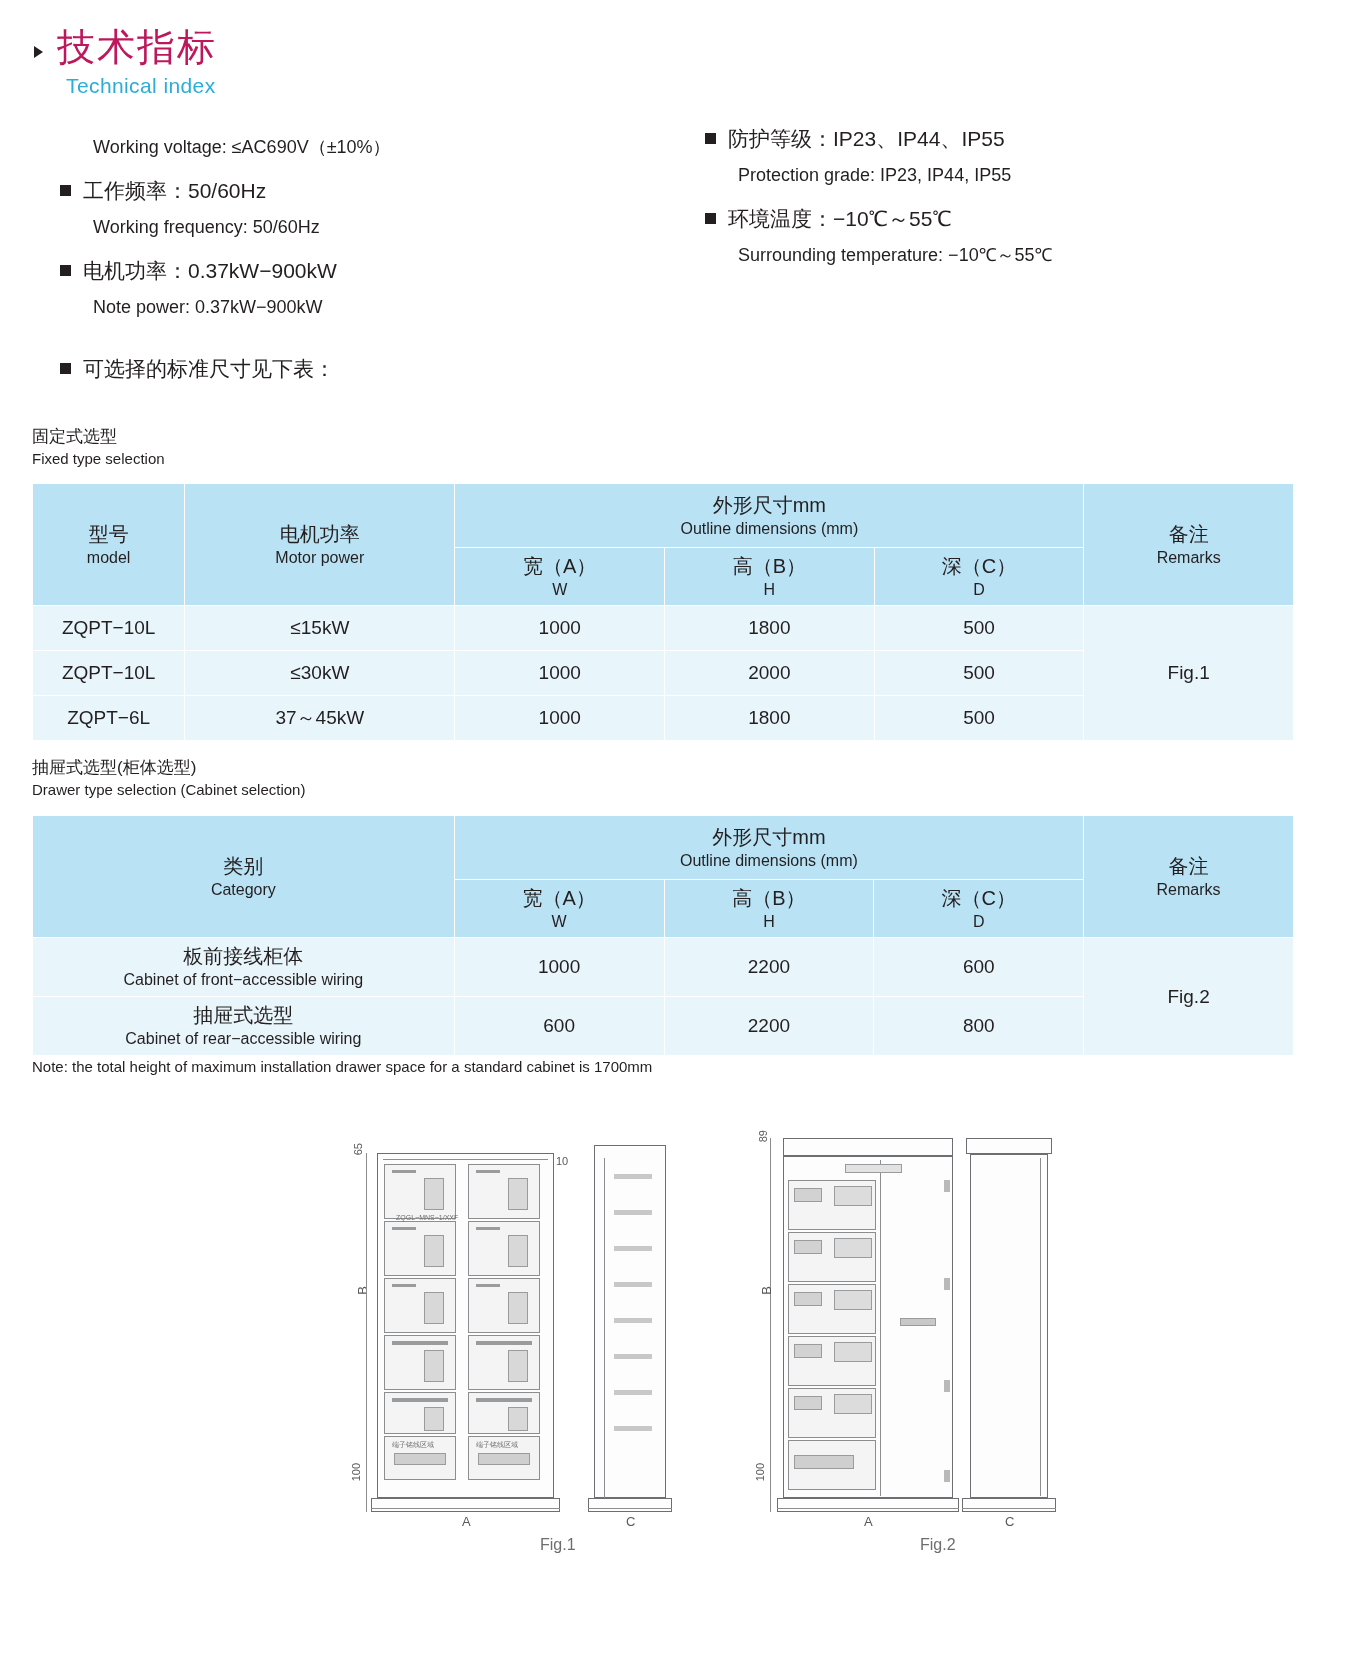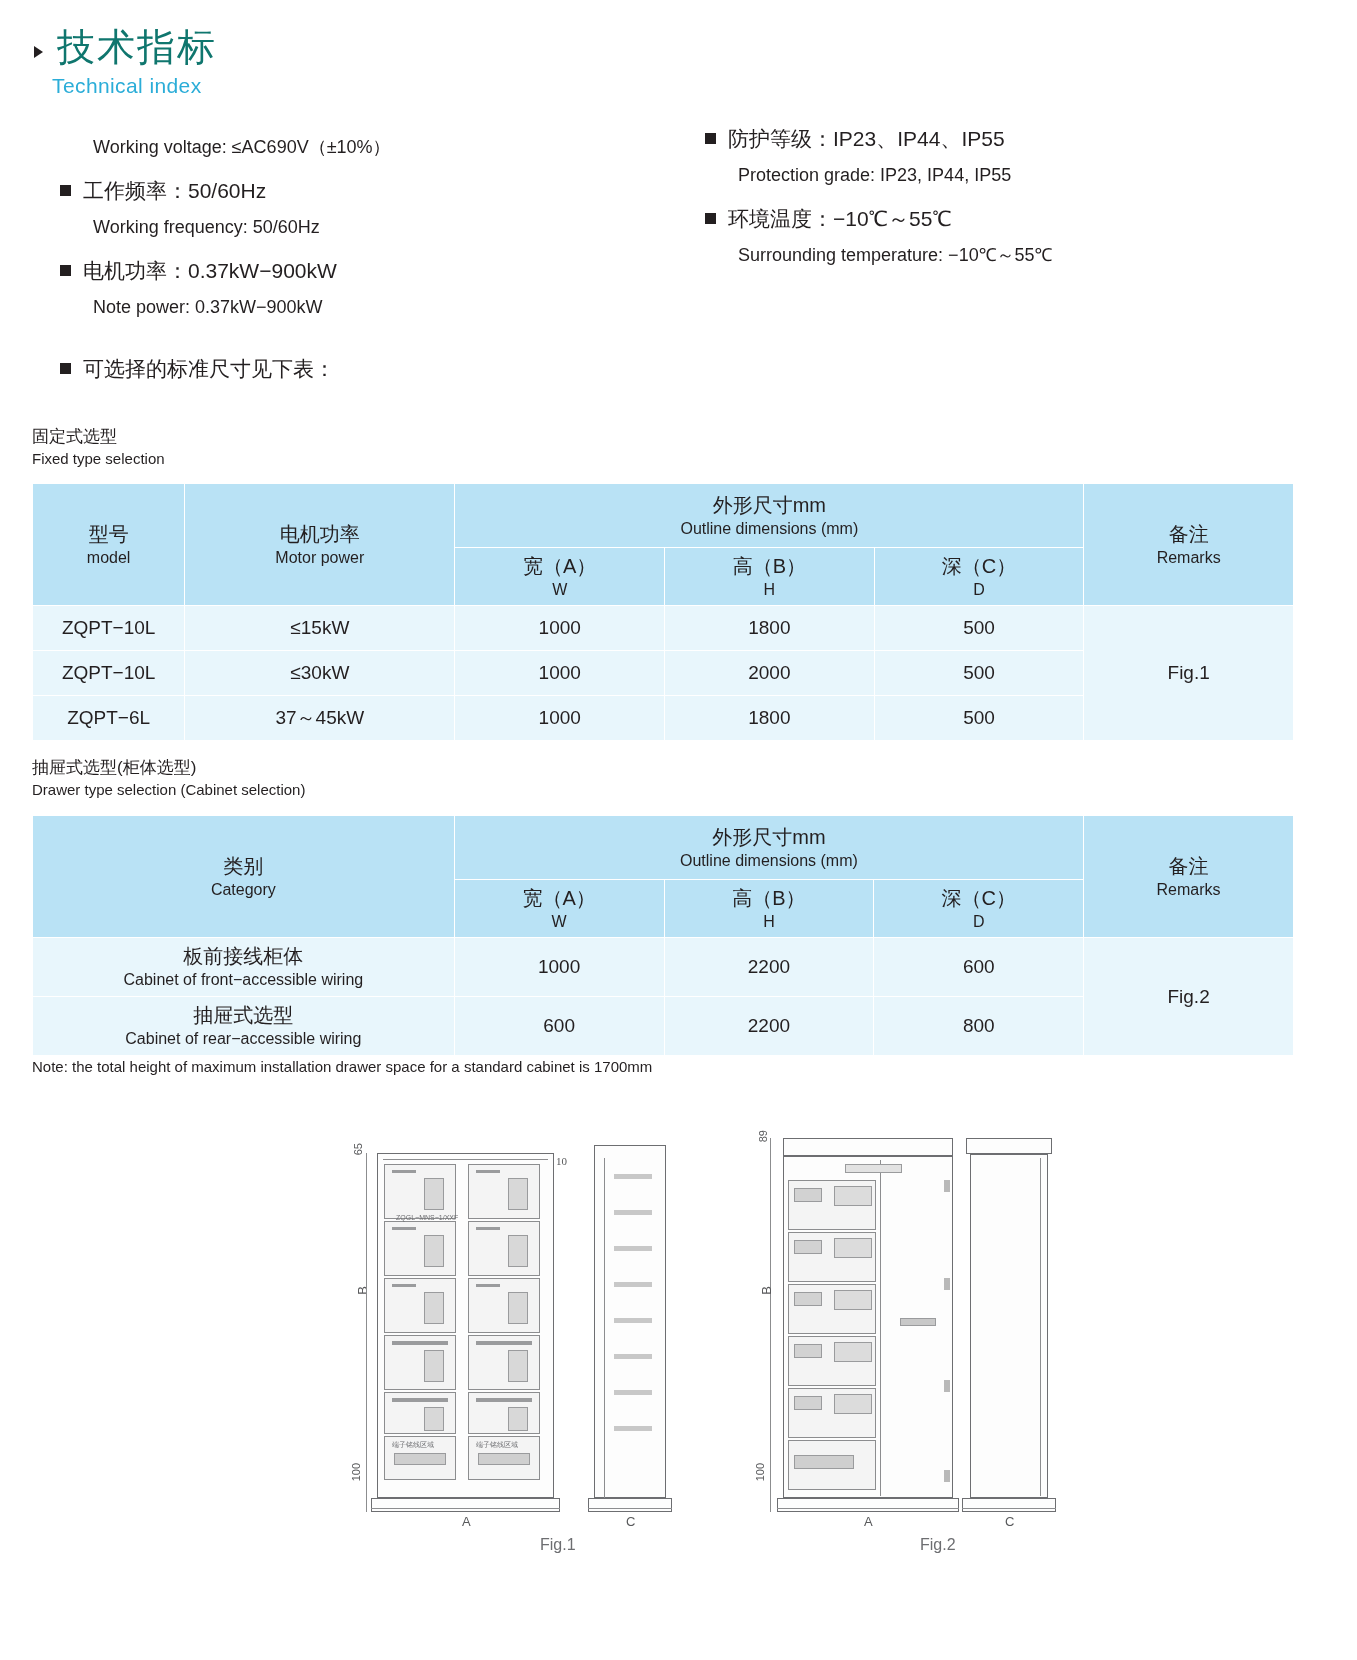--- a/index.html
+++ b/index.html
@@ -36,29 +36,29 @@
     width: 0;
     height: 0;
     border-left: 9px solid #231f20;
     border-top: 6px solid transparent;
     border-bottom: 6px solid transparent;
     margin-top: 24px;
     margin-right: 14px;
   }
   .title-cn {
     font-size: 38px;
-    color: #0f766e;
+    color: #be185d;
     letter-spacing: 2px;
     line-height: 50px;
     font-weight: normal;
   }
   .title-en {
     font-size: 21px;
     color: #2badd8;
-    margin-left: 18px;
+    margin-left: 32px;
     margin-top: 2px;
     letter-spacing: 0.4px;
   }
 
   
   .specs {
     position: absolute;
     left: 60px;
     top: 125px;
     width: 1270px;
@@ -422,21 +422,21 @@
     <div class="dmark" style="left:394px; top:335px; width:50px; height:10px; background:#cfcfcf; border:1px solid #9a9b9d;"></div>
     <div class="dmark" style="left:478px; top:335px; width:50px; height:10px; background:#cfcfcf; border:1px solid #9a9b9d;"></div>
 
     <div class="tinytxt" style="left:392px; top:322px;">端子铭线区域</div>
     <div class="tinytxt" style="left:476px; top:322px;">端子铭线区域</div>
     <div class="tinytxt" style="left:396px; top:96px;">ZQGL−MNS−1/XXF</div>
 
     <div class="cab outline" style="left:371px; top:380px; width:189px; height:14px;"></div>
 
     <div class="dimtxt vert" style="left:352px; top:25px;">65</div>
-    <div class="dimtxt" style="left:556px; top:37px;font-family:Liberation Serif, serif;">10</div>
+    <div class="dimtxt" style="left:556px; top:37px;">10</div>
     <div class="dimtxt vert" style="left:355px; top:168px; font-size:13px;">B</div>
     <div class="dimtxt vert" style="left:350px; top:345px;">100</div>
     <div class="dimtxt" style="left:462px; top:396px; font-size:13px;">A</div>
     <div class="thinline" style="left:371px; top:390px; width:189px; height:1px;"></div>
     <div class="thinline" style="left:366px; top:35px; width:1px; height:359px;"></div>
 
     <div class="cab outline" style="left:594px; top:27px; width:72px; height:353px;"></div>
     <div class="thinline" style="left:604px; top:40px; width:1px; height:340px;"></div>
     <div class="dmark" style="left:614px; top:56px; width:38px; height:5px; background:#c8c8c8;"></div>
     <div class="dmark" style="left:614px; top:92px; width:38px; height:5px; background:#c8c8c8;"></div>

